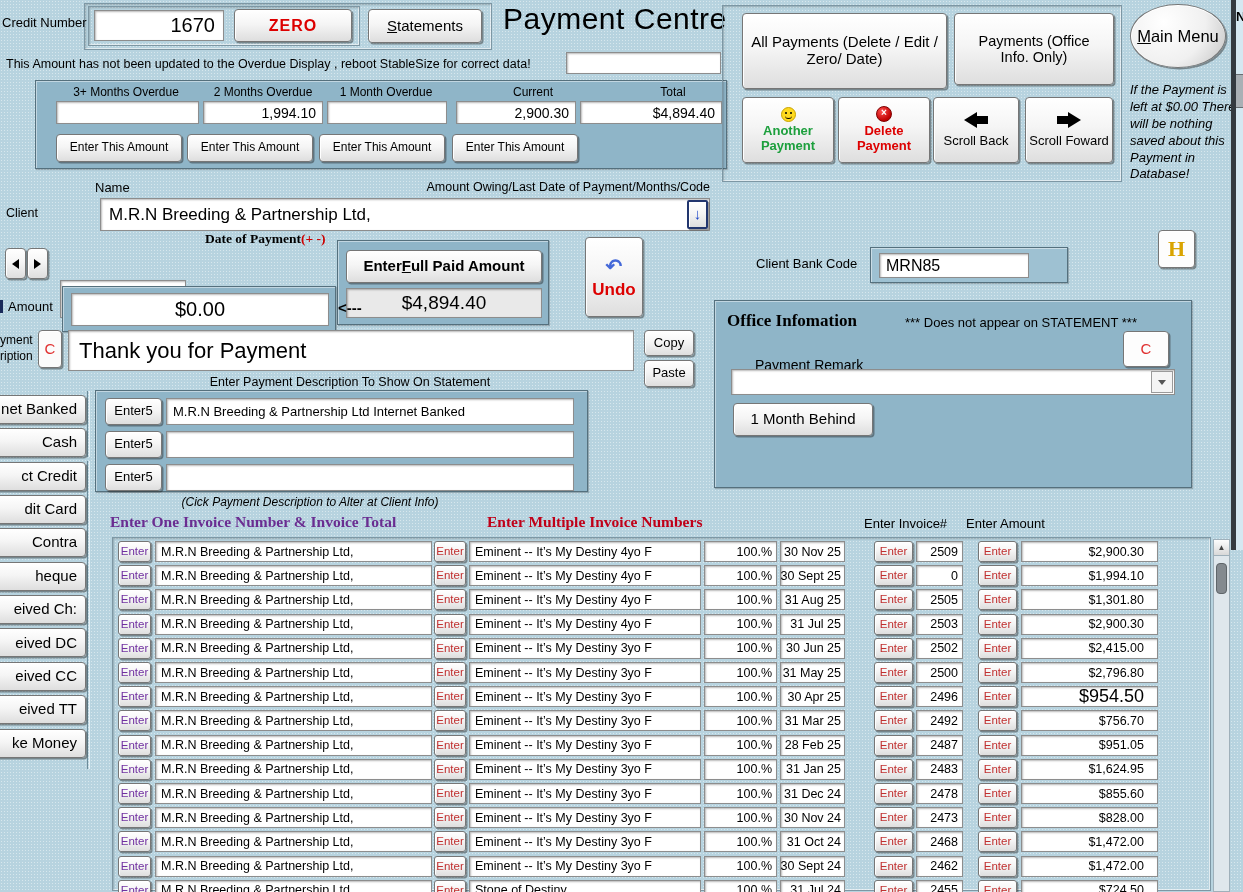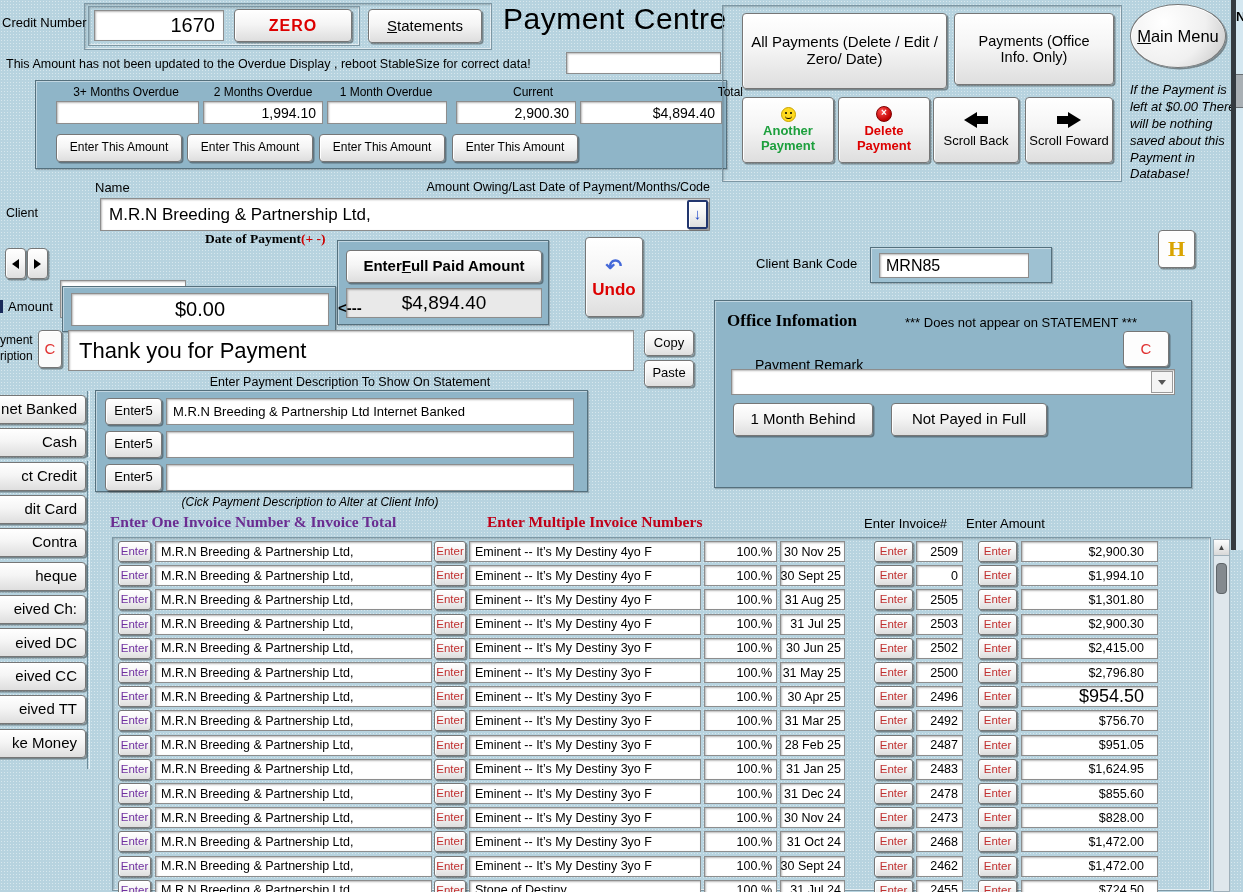--- a/index.html
+++ b/index.html
@@ -57,21 +57,21 @@
   <span class="label" style="left:503px;top:2px;font-size:30px;letter-spacing:.5px;">Payment Centre</span>
 
   <span class="label" style="left:6px;top:57px;font-size:12.5px;">This Amount has not been updated to the Overdue Display , reboot StableSize for correct data!</span>
   <div class="field" style="left:566px;top:52px;width:155px;height:22px;"></div>
 
   <div class="panel" style="left:35px;top:80px;width:692px;height:89px;">
     <span class="label ctr" style="left:20px;top:4px;width:140px;font-size:12px;text-align:center;">3+ Months Overdue</span>
     <span class="label" style="left:157px;top:4px;width:140px;font-size:12px;text-align:center;">2 Months Overdue</span>
     <span class="label" style="left:280px;top:4px;width:140px;font-size:12px;text-align:center;">1 Month Overdue</span>
     <span class="label" style="left:427px;top:4px;width:140px;font-size:12px;text-align:center;">Current</span>
-    <span class="label" style="left:567px;top:4px;width:140px;font-size:12px;text-align:right;">Total</span>
+    <span class="label" style="left:567px;top:4px;width:140px;font-size:12px;text-align:center;">Total</span>
     <div class="field ra" style="left:20px;top:20px;width:143px;height:23px;font-size:14px;padding-right:6px;"></div>
     <div class="field ra" style="left:167px;top:20px;width:120px;height:23px;font-size:14px;padding-right:6px;">1,994.10</div>
     <div class="field ra" style="left:291px;top:20px;width:120px;height:23px;font-size:14px;padding-right:6px;"></div>
     <div class="field ra" style="left:420px;top:20px;width:120px;height:23px;font-size:14px;padding-right:6px;">2,900.30</div>
     <div class="field ra" style="left:544px;top:20px;width:142px;height:23px;font-size:14px;padding-right:6px;">$4,894.40</div>
     <div class="btn" style="left:20px;top:53px;width:126px;height:28px;font-size:12px;">Enter This Amount</div>
     <div class="btn" style="left:151px;top:53px;width:126px;height:28px;font-size:12px;">Enter This Amount</div>
     <div class="btn" style="left:283px;top:53px;width:126px;height:28px;font-size:12px;">Enter This Amount</div>
     <div class="btn" style="left:416px;top:53px;width:126px;height:28px;font-size:12px;">Enter This Amount</div>
   </div>
@@ -133,21 +133,21 @@
     <div class="btn" style="left:8px;top:9px;width:196px;height:33px;font-size:15px;font-weight:bold;">Enter <u>F</u>ull Paid Amount</div>
     <div class="field ctr" style="left:8px;top:47px;width:196px;height:30px;font-size:19px;background:#e9e9e9;">$4,894.40</div>
   </div>
 
   <div class="btn" style="left:585px;top:237px;width:58px;height:80px;flex-direction:column;gap:3px;">
     <span style="color:#4468d8;font-size:20px;font-weight:bold;">↶</span>
     <span style="color:#dd0000;font-weight:bold;font-size:17px;">Undo</span>
   </div>
 
   <span class="label" style="left:756px;top:256px;">Client Bank Code</span>
-  <div class="panel" style="left:870px;top:247px;width:182px;height:36px;background:#9ec1d2;">
+  <div class="panel" style="left:870px;top:247px;width:198px;height:36px;background:#9ec1d2;">
     <div class="field" style="left:8px;top:5px;width:150px;height:25px;font-size:16px;padding-left:6px;">MRN85</div>
   </div>
   <div class="btn" style="left:1158px;top:230px;width:37px;height:38px;font-family:'Liberation Serif',serif;font-weight:bold;font-size:22px;color:#d9a400;background:#fdfdfd;">H</div>
 
   <span class="abs" style="left:0;top:300px;width:3px;height:13px;background:#1a2a5a;"></span>
   <span class="label" style="left:8px;top:299px;">Amount</span>
   <div class="panel" style="left:62px;top:286px;width:274px;height:46px;">
     <div class="field ctr" style="left:8px;top:6px;width:258px;height:33px;font-size:20px;">$0.00</div>
   </div>
   <span class="label" style="left:338px;top:299px;font-size:15px;font-weight:bold;">&lt;---</span>
@@ -199,21 +199,20 @@
   <div class="panel" style="left:714px;top:300px;width:478px;height:188px;">
     <span class="label serifb" style="left:12px;top:10px;font-size:17px;">Office Infomation</span>
     <span class="label" style="left:190px;top:14px;font-size:13px;">*** Does not appear on STATEMENT ***</span>
     <div class="btn" style="left:408px;top:30px;width:46px;height:36px;color:#e03030;font-size:15px;background:#fdfdfd;">C</div>
     <span class="label" style="left:40px;top:44px;font-size:14px;margin-top:12px;">Payment Remark</span>
     <div class="field" style="left:16px;top:68px;width:444px;height:26px;"></div>
     <div class="abs" style="left:436px;top:70px;width:22px;height:22px;border:1px solid #9a9a9a;background:#f4f4f4;display:flex;align-items:center;justify-content:center;">
       <span class="chev"></span>
     </div>
     <div class="btn" style="left:18px;top:102px;width:140px;height:33px;font-size:15px;">1 Month Behind</div>
-    <div class="btn" style="left:176px;top:102px;width:156px;height:33px;font-size:15px;">Not Payed in Full</div>
   </div>
 
   <span class="label serifb" style="left:110px;top:513px;font-size:15.5px;color:#6a2d91;">Enter One Invoice Number &amp; Invoice Total</span>
   <span class="label serifb" style="left:487px;top:513px;font-size:15.5px;color:#c00018;">Enter Multiple Invoice Numbers</span>
   <span class="label" style="left:864px;top:516px;font-size:13px;">Enter Invoice#</span>
   <span class="label" style="left:966px;top:516px;font-size:13px;">Enter Amount</span>
 
   <div class="abs" style="left:0;top:536px;width:1243px;height:356px;overflow:hidden;">
     <div class="sunken" style="left:112px;top:1px;width:1099px;height:354px;"></div>
     <div>

